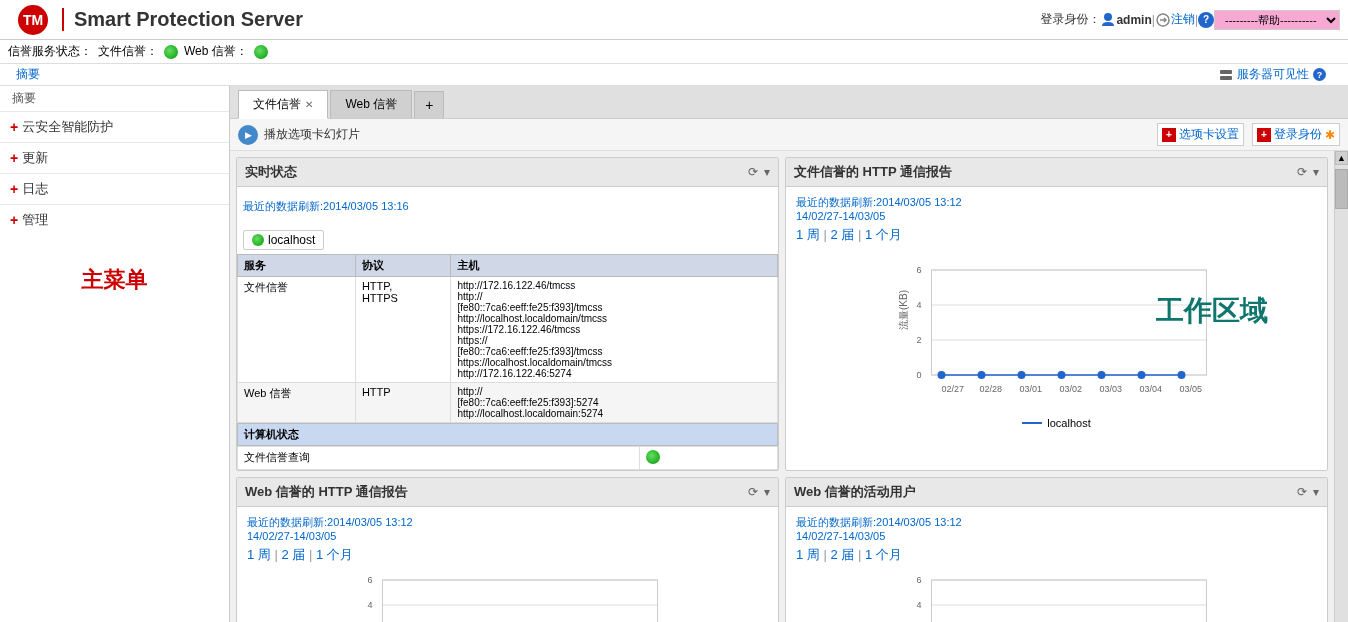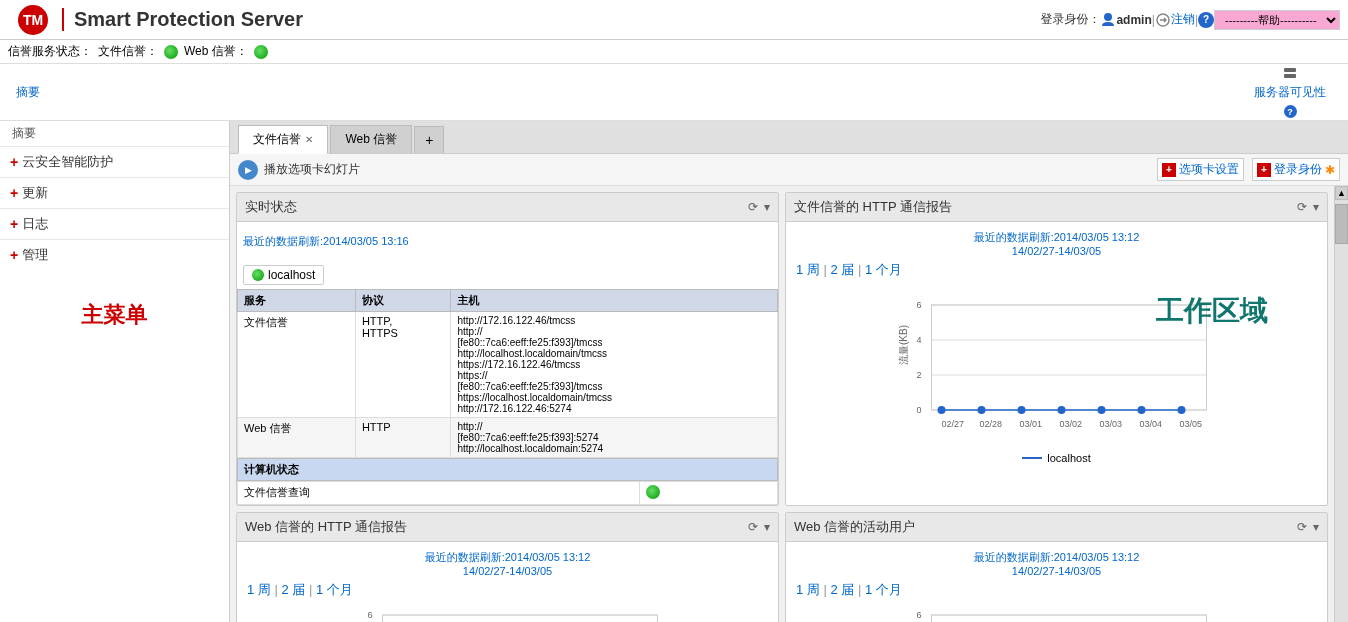--- a/index.html
+++ b/index.html
@@ -209,21 +209,21 @@
       border-radius: 2px;
     }
     .widget-header {
       background: #e8e8e8;
       padding: 5px 8px;
       display: flex;
       align-items: center;
       justify-content: space-between;
       border-bottom: 1px solid #ccc;
     }
-    .widget-title { font-size: 13px; font-weight: normal; color: #333; }
+    .widget-title { font-size: 13px; font-weight: bold; color: #333; }
     .widget-controls { display: flex; gap: 6px; align-items: center; }
     .widget-ctrl-icon { color: #666; cursor: pointer; font-size: 12px; }
     .widget-body { padding: 6px; }
 
     
     #realtime-widget .widget-body { padding: 0; }
     .realtime-timestamp {
       font-size: 11px;
       color: #0066cc;
       padding: 12px 6px;
@@ -266,21 +266,21 @@
       font-size: 11px;
     }
     .scroll-wrapper {
       max-height: 220px;
       overflow-y: auto;
       overflow-x: hidden;
     }
 
     
     .report-meta {
-      text-align: center;
+      text-align: left;
       font-size: 11px;
       color: #0066cc;
       padding: 2px 4px;
     }
     .period-links {
       font-size: 13px;
       padding: 2px 4px;
     }
     .period-link { color: #0066cc; cursor: pointer; text-decoration: none; }
     .period-sep { color: #999; }
@@ -328,21 +328,20 @@
     
     #service-visibility {
       margin-left: auto;
       margin-right: 14px;
       font-size: 12px;
       color: #0066cc;
       cursor: pointer;
       display: flex;
       align-items: center;
       gap: 4px;
-      flex-direction: column;
     }
 
     
     .help-circle {
       width: 16px; height: 16px;
       background: #2266cc;
       border-radius: 50%;
       color: #fff;
       display: flex; align-items: center; justify-content: center;
       font-size: 10px; font-weight: bold;

